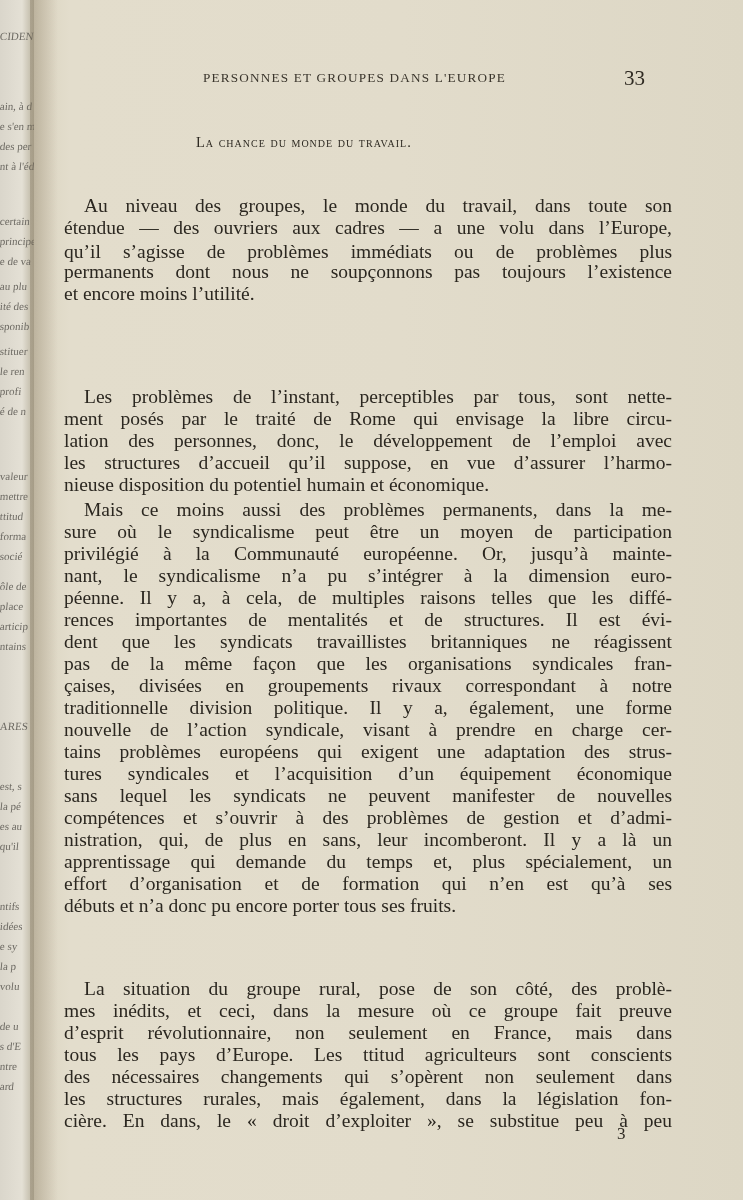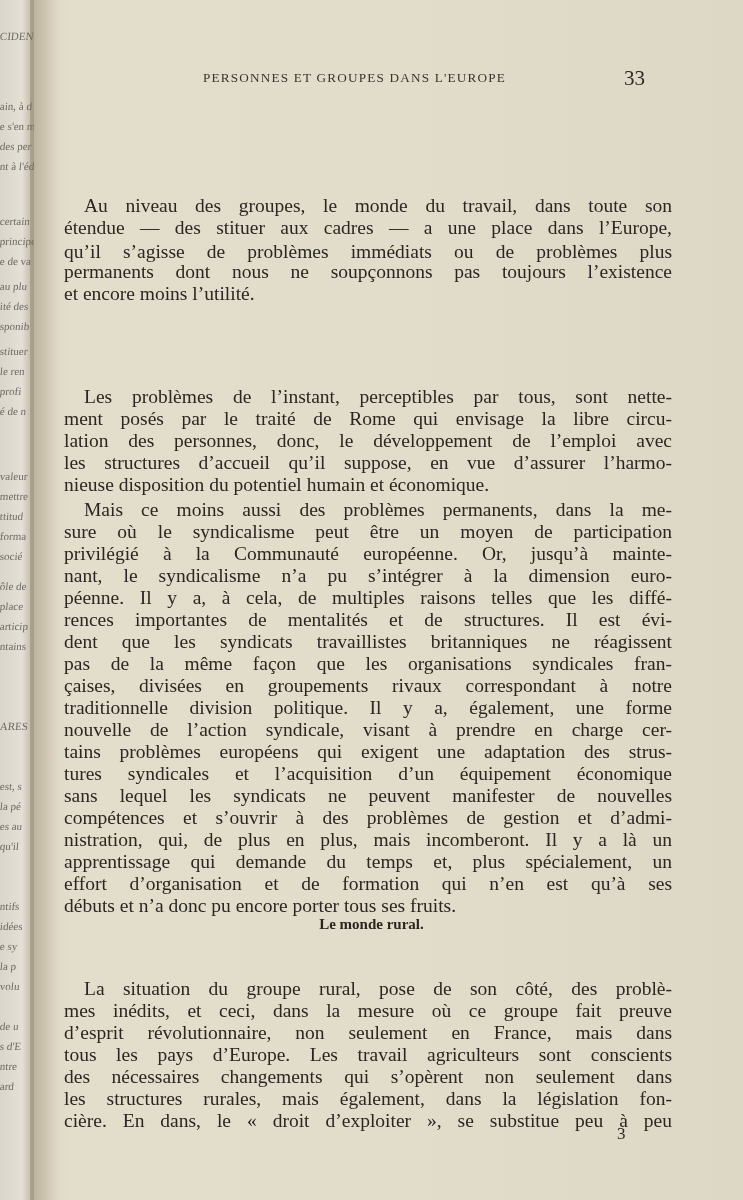--- a/index.html
+++ b/index.html
@@ -107,24 +107,25 @@
       <span class="frag" style="top: 1020px;">de u</span>
       <span class="frag" style="top: 1040px;">s d'E</span>
       <span class="frag" style="top: 1060px;">ntre</span>
       <span class="frag" style="top: 1080px;">ard</span>
     </div>
   <div class="spine-shadow"></div>
 
   <div class="running-head">PERSONNES ET GROUPES DANS L'EUROPE</div>
   <div class="folio">33</div>
 
+  <div class="chapter-title">La chance du monde du travail.</div>
 
   <div>
     <div class="line indent" style="top:179px">Au niveau des groupes, le monde du travail, dans toute son</div>
-    <div class="line" style="top:201px">étendue — des stituer aux cadres — a une place dans l’Europe,</div>
+    <div class="line" style="top:201px">étendue — des ouvriers aux cadres — a une volu dans l’Europe,</div>
     <div class="line" style="top:225px">qu’il s’agisse de problèmes immédiats ou de problèmes plus</div>
     <div class="line" style="top:245px">permanents dont nous ne soupçonnons pas toujours l’existence</div>
     <div class="line last" style="top:267px">et encore moins l’utilité.</div>
   </div>
 
 
   <div>
     <div class="line indent" style="top:370px">Les problèmes de l’instant, perceptibles par tous, sont nette-</div>
     <div class="line" style="top:392px">ment posés par le traité de Rome qui envisage la libre circu-</div>
     <div class="line" style="top:414px">lation des personnes, donc, le développement de l’emploi avec</div>
@@ -141,33 +142,32 @@
     <div class="line" style="top:593px">rences importantes de mentalités et de structures. Il est évi-</div>
     <div class="line" style="top:615px">dent que les syndicats travaillistes britanniques ne réagissent</div>
     <div class="line" style="top:637px">pas de la même façon que les organisations syndicales fran-</div>
     <div class="line" style="top:659px">çaises, divisées en groupements rivaux correspondant à notre</div>
     <div class="line" style="top:681px">traditionnelle division politique. Il y a, également, une forme</div>
     <div class="line" style="top:703px">nouvelle de l’action syndicale, visant à prendre en charge cer-</div>
     <div class="line" style="top:725px">tains problèmes européens qui exigent une adaptation des strus-</div>
     <div class="line" style="top:747px">tures syndicales et l’acquisition d’un équipement économique</div>
     <div class="line" style="top:769px">sans lequel les syndicats ne peuvent manifester de nouvelles</div>
     <div class="line" style="top:791px">compétences et s’ouvrir à des problèmes de gestion et d’admi-</div>
-    <div class="line" style="top:813px">nistration, qui, de plus en plus, mais incomberont. Il y a là un</div>
+    <div class="line" style="top:813px">nistration, qui, de plus en sans, leur incomberont. Il y a là un</div>
     <div class="line" style="top:835px">apprentissage qui demande du temps et, plus spécialement, un</div>
     <div class="line" style="top:857px">effort d’organisation et de formation qui n’en est qu’à ses</div>
     <div class="line last" style="top:879px">débuts et n’a donc pu encore porter tous ses fruits.</div>
   </div>
 
-  <div class="section-title" style="top:916px">Le monde rural.</div>
 
   <div>
     <div class="line indent" style="top:962px">La situation du groupe rural, pose de son côté, des problè-</div>
     <div class="line" style="top:984px">mes inédits, et ceci, dans la mesure où ce groupe fait preuve</div>
     <div class="line" style="top:1006px">d’esprit révolutionnaire, non seulement en France, mais dans</div>
-    <div class="line" style="top:1028px">tous les pays d’Europe. Les travail agriculteurs sont conscients</div>
+    <div class="line" style="top:1028px">tous les pays d’Europe. Les ttitud agriculteurs sont conscients</div>
     <div class="line" style="top:1050px">des nécessaires changements qui s’opèrent non seulement dans</div>
     <div class="line" style="top:1072px">les structures rurales, mais également, dans la législation fon-</div>
     <div class="line" style="top:1094px">cière. En dans, le « droit d’exploiter », se substitue peu à peu</div>
   </div>
 
 
   <div class="page-sig">3</div>
 </div>
 
 </body></html>

